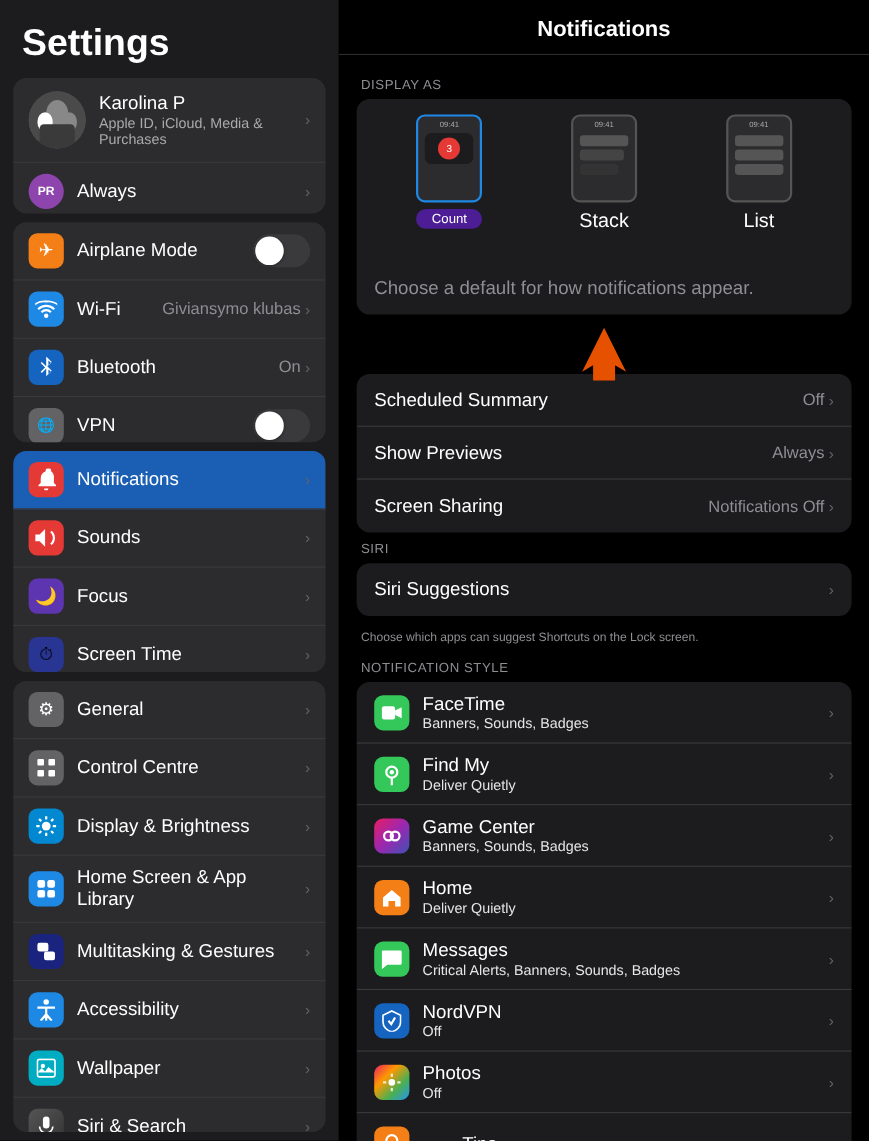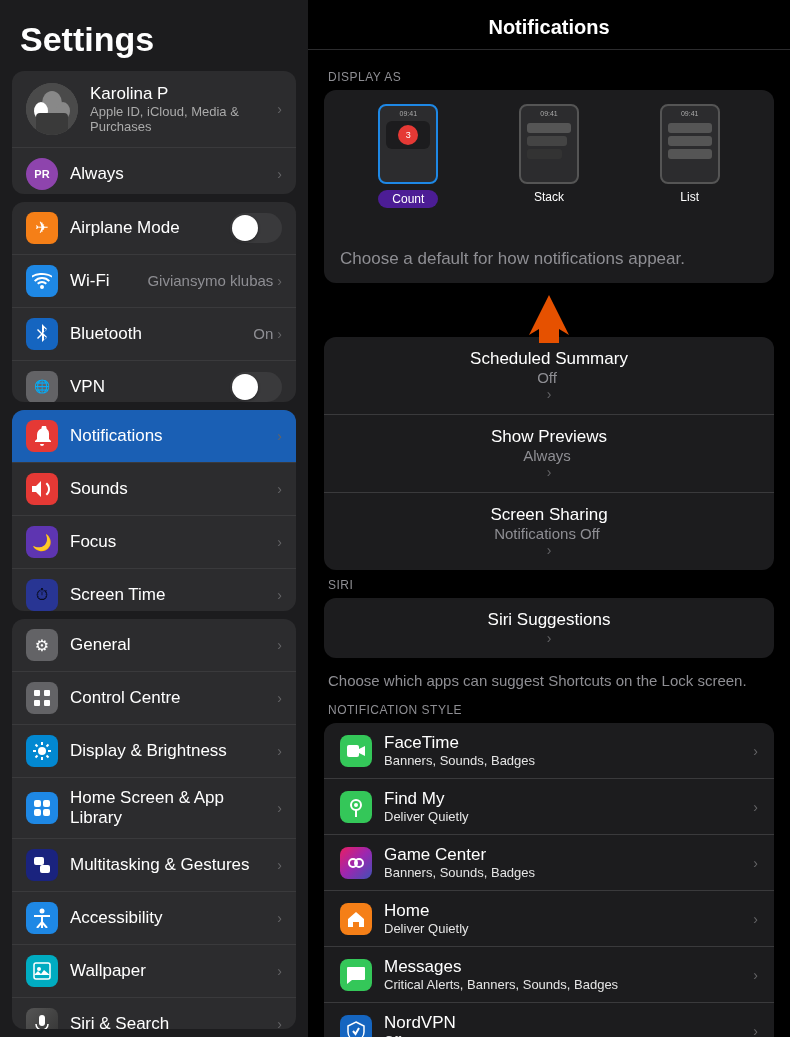--- a/index.html
+++ b/index.html
@@ -255,21 +255,21 @@
     }
     .phone-notif-list {
       width: 44px;
       margin-top: 4px;
       display: flex;
       flex-direction: column;
       gap: 3px;
     }
     .option-label {
       color: #fff;
-      font-size: 12px;
+      font-size: 18px;
       text-align: center;
     }
     .option-badge {
       background: #4c1d95;
       color: #fff;
       font-size: 12px;
       padding: 2px 14px;
       border-radius: 12px;
     }
     .display-hint {
@@ -294,21 +294,20 @@
       border-radius: 12px;
       margin: 0 16px 8px 16px;
       overflow: hidden;
     }
     .panel-row {
       display: flex;
       align-items: center;
       padding: 12px 16px;
       border-bottom: 0.5px solid #3a3a3c;
       min-height: 48px;
-      flex-direction: column;
     }
     .panel-row:last-child { border-bottom: none; }
     .panel-row-label { color: #fff; font-size: 17px; flex: 1; }
     .panel-row-value { color: #8e8e93; font-size: 15px; margin-right: 4px; }
     .panel-row-chevron { color: #636366; font-size: 14px; }
 
     
     .app-row {
       display: flex;
       align-items: center;
@@ -328,21 +327,21 @@
       justify-content: center;
       font-size: 18px;
     }
     .app-info { flex: 1; }
     .app-name { color: #fff; font-size: 17px; }
     .app-sub { color: #e5e5e5; font-size: 13px; }
 
     
     .siri-hint {
       color: #8e8e93;
-      font-size: 15px;
+      font-size: 11px;
       padding: 6px 20px;
       margin-bottom: 8px;
     }
 
     
     .icon-text { color: #fff; font-size: 16px; }
 
     ::-webkit-scrollbar { width: 0; }
   </style>
 </head>

